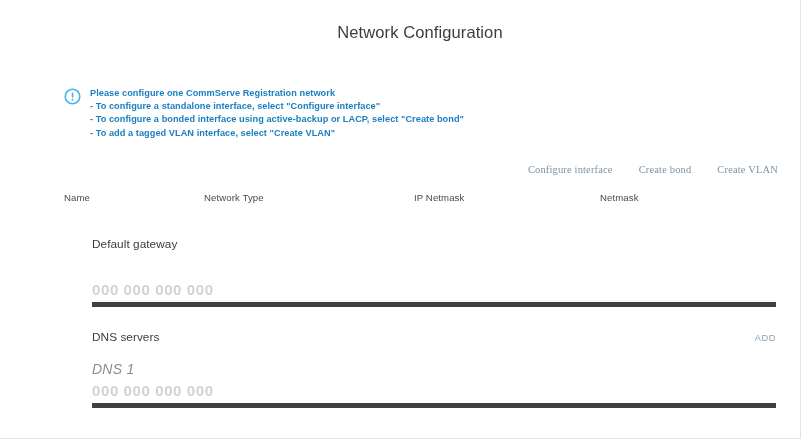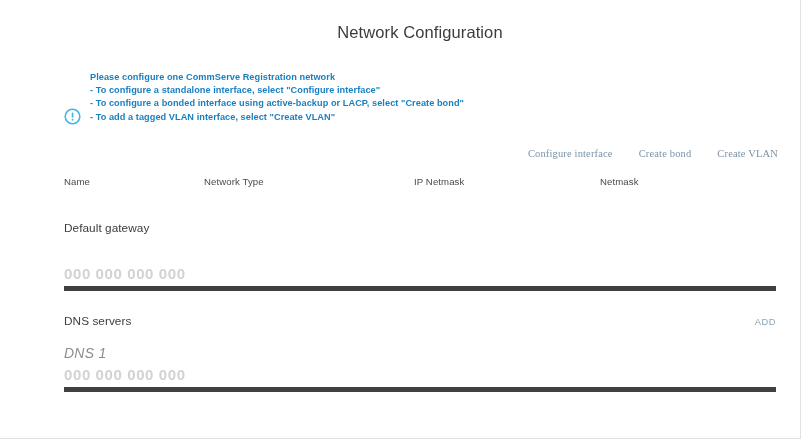--- a/index.html
+++ b/index.html
@@ -34,22 +34,22 @@
     color: #3c3c3c;
     font-weight: 400;
     letter-spacing: 0.1px;
     padding-top: 23px;
     margin: 0;
   }
 
   
   .info-banner {
     display: flex;
-    align-items: flex-end;
-    margin-top: 29px;
+    align-items: flex-start;
+    margin-top: 45px;
     padding-left: 24px;
   }
   .info-icon {
     flex: 0 0 auto;
     width: 17px;
     height: 17px;
     margin-right: 9px;
     position: relative;
     top: 1px;
   }
@@ -94,20 +94,21 @@
   }
   .col-name     { width: 140px; }
   .col-type     { width: 210px; }
   .col-ip       { width: 186px; }
   .col-netmask  { width: 160px; }
   .table-body { min-height: 14px; }
 
   
   .section {
     padding: 0 24px;
+    margin-left: 28px;
   }
   .section-title {
     font-size: 11.8px;
     color: #3c3c3c;
     font-weight: 400;
     letter-spacing: 0.05px;
   }
   .section-head {
     display: flex;
     align-items: baseline;

